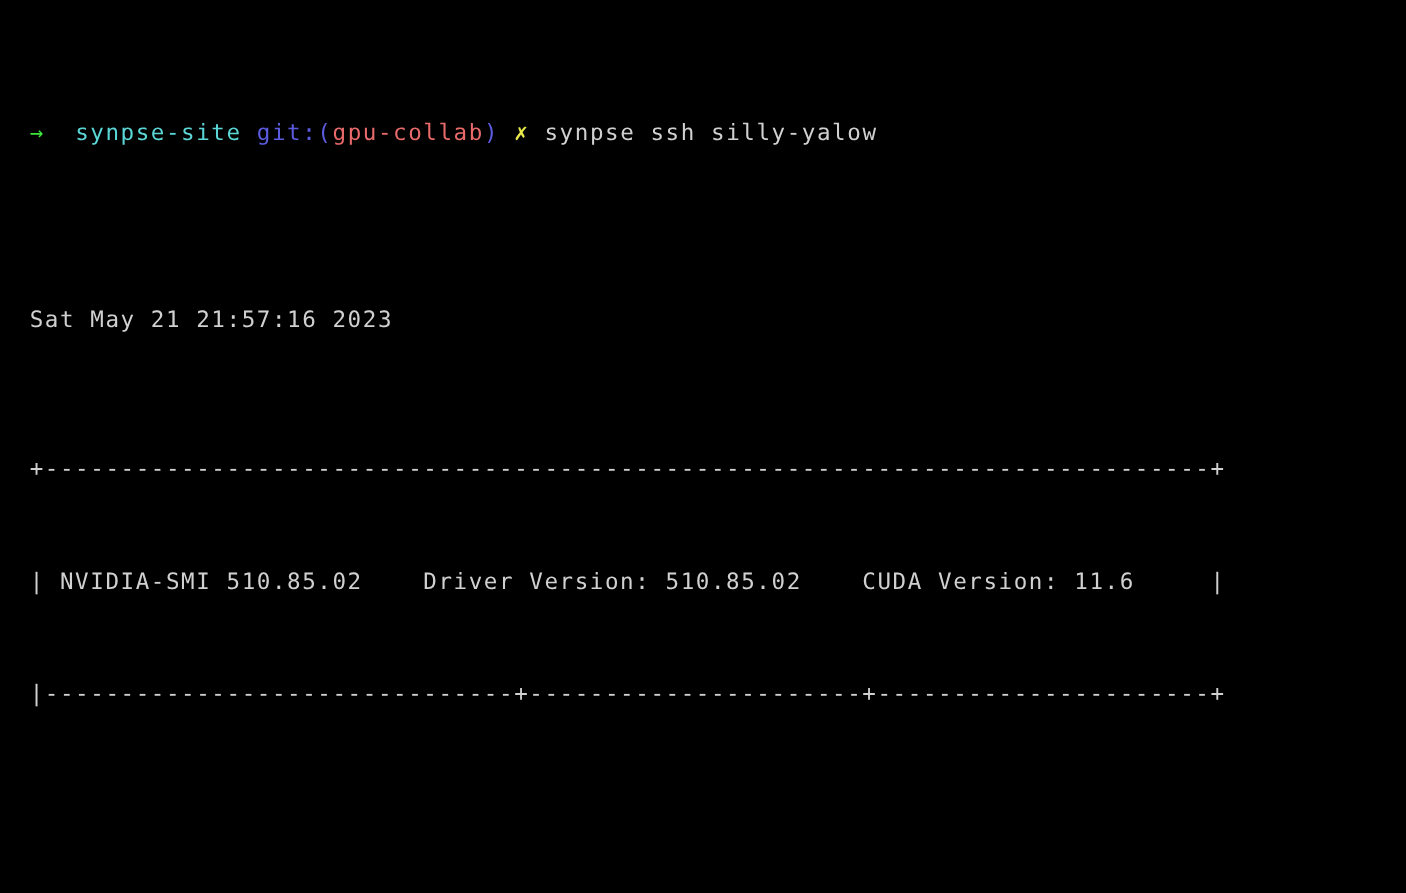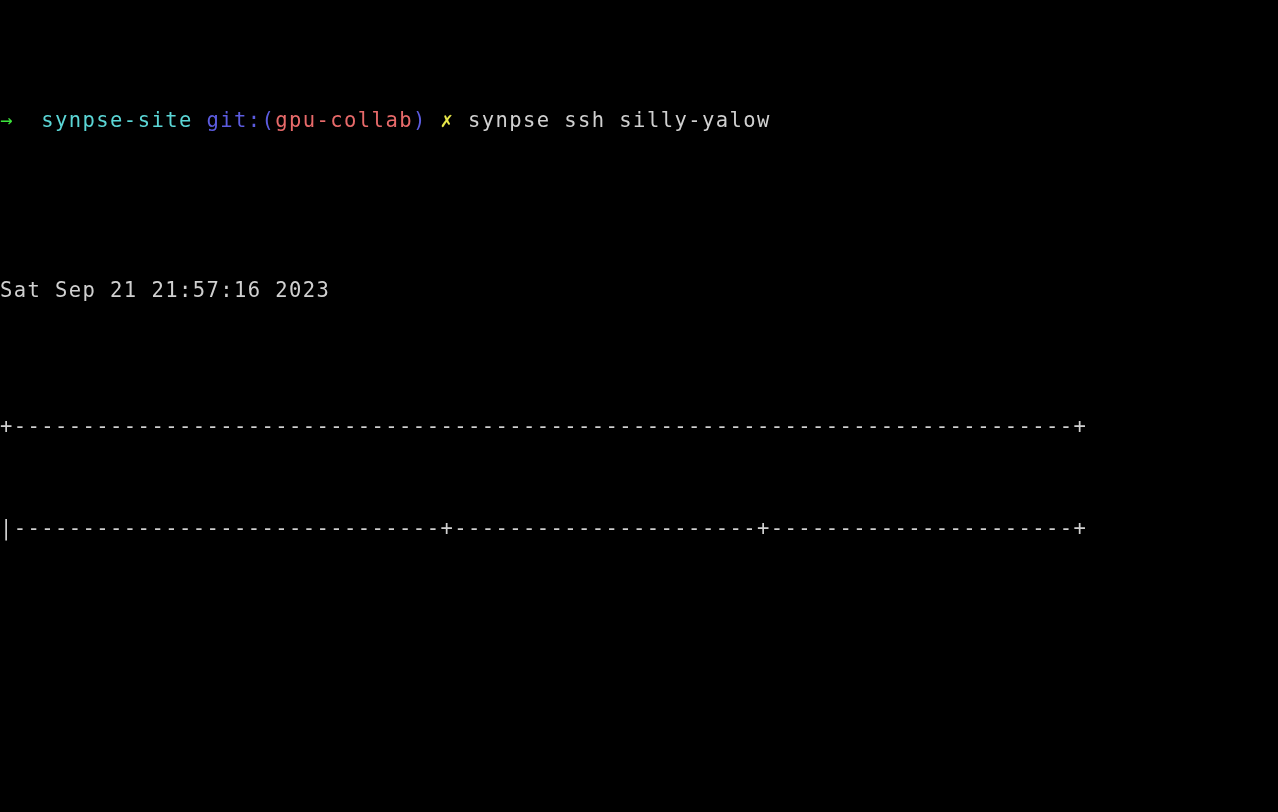--- a/index.html
+++ b/index.html
@@ -14,21 +14,21 @@
   }
   #terminal {
     position: relative;
     width: 1278px;
     height: 812px;
     background: #000000;
     font-family: "DejaVu Sans Mono", "Liberation Mono", monospace;
     font-size: 20.5px;
     line-height: 34px;
     color: #d0d0d0;
-    padding: 1px 0 0 0;
+    padding: 1px 0 0 27px;
     box-sizing: border-box;
     white-space: pre;
     letter-spacing: 0px;
   }
   .line {
     height: 34px;
     white-space: pre;
     font-variant-ligatures: none;
   }
   .seg { white-space: pre; }
@@ -40,23 +40,24 @@
   .c-white  { color: #d0d0d0; }
 </style>
 </head>
 <body>
 
 <div id="terminal" style="letter-spacing: 1.4203px;">
 
   <div class="line"><span class="seg c-green">→</span><span class="seg">  </span><span class="seg c-cyan">synpse-site</span><span class="seg"> </span><span class="seg c-blue">git:</span><span class="seg c-blue">(</span><span class="seg c-red">gpu-collab</span><span class="seg c-blue">)</span><span class="seg"> </span><span class="seg c-yellow">✗</span><span class="seg"> </span><span class="seg c-white">synpse ssh silly-yalow</span></div>
 
 
-  <div class="line">Sat Sep 21 21:57:16 2023</div>
+  <div class="line">Sat May 21 21:57:16 2023</div>
 
   <div class="line">+-----------------------------------------------------------------------------+</div>
+  <div class="line">| NVIDIA-SMI 510.85.02    Driver Version: 510.85.02    CUDA Version: 11.6     |</div>
   <div class="line">|-------------------------------+----------------------+----------------------+</div>
   
   
   
   
   
   
   
   
 

